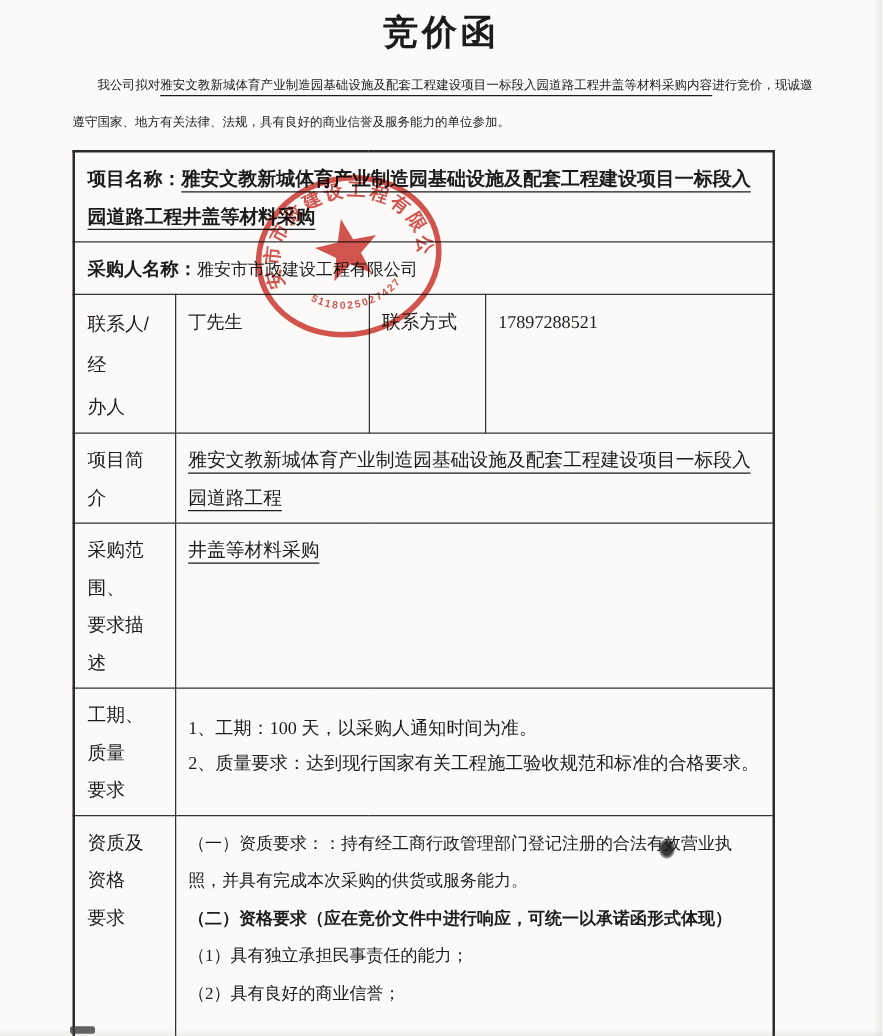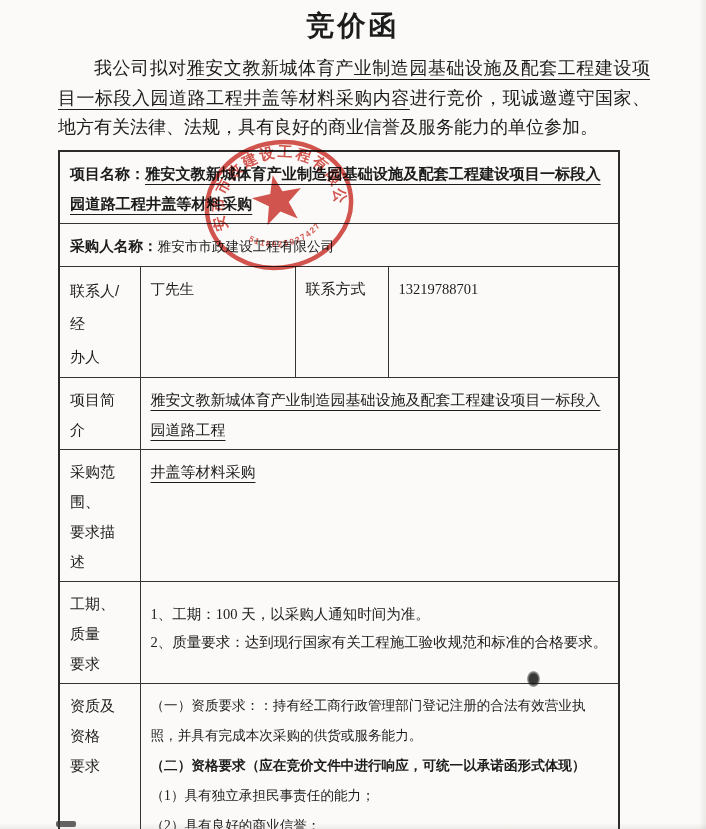--- a/index.html
+++ b/index.html
@@ -15,21 +15,21 @@
     background:linear-gradient(to right, rgba(0,0,0,0), rgba(120,115,108,0.12)); }
   .edge-bottom { position:absolute; left:0; bottom:0; width:706px; height:6px;
     background:linear-gradient(to bottom, rgba(0,0,0,0), rgba(120,115,108,0.10)); }
 
   .doc-title {
     text-align:center; font-size:28px; font-weight:bold; letter-spacing:3px;
     padding-top:7px; font-family:Liberation Sans, sans-serif;
   }
   .intro {
     margin:9px 56px 0 58px;
-    font-size:18px; line-height:29.5px;
+    font-size:10px; line-height:29.5px;
     text-indent:2em; text-align:justify;
   }
   .u { text-decoration:underline; text-underline-offset:5px; text-decoration-thickness:1.4px; }
 
   table.bid {
     table-layout:fixed; border-collapse:collapse;
     margin:7px 0 0 58px; width:560px;
     font-size:14.5px;
   }
   table.bid td, table.bid th {
@@ -94,21 +94,21 @@
     <td colspan="4"><span class="inline-lbl">项目名称：</span><span class="u bold-val">雅安文教新城体育产业制造园基础设施及配套工程建设项目一标段入园道路工程井盖等材料采购</span></td>
   </tr>
   <tr class="row-purchaser" style="height:31px">
     <td colspan="4"><span class="inline-lbl">采购人名称：</span><span>雅安市市政建设工程有限公司</span></td>
   </tr>
   <tr style="height:58px">
     <th class="lblcell contact-lbl">联系人/经
 办人</th>
     <td>丁先生</td>
     <th class="lblcell" style="line-height:30px">联系方式</th>
-    <td>13219788701</td>
+    <td>17897288521</td>
   </tr>
   <tr style="height:63px">
     <th class="lblcell">项目简介</th>
     <td colspan="3"><span class="u brief-val">雅安文教新城体育产业制造园基础设施及配套工程建设项目一标段入园道路工程</span></td>
   </tr>
   <tr style="height:60px">
     <th class="lblcell lbl-mid">采购范围、
 要求描述</th>
     <td colspan="3"><span class="u scope-val">井盖等材料采购</span></td>
   </tr>

